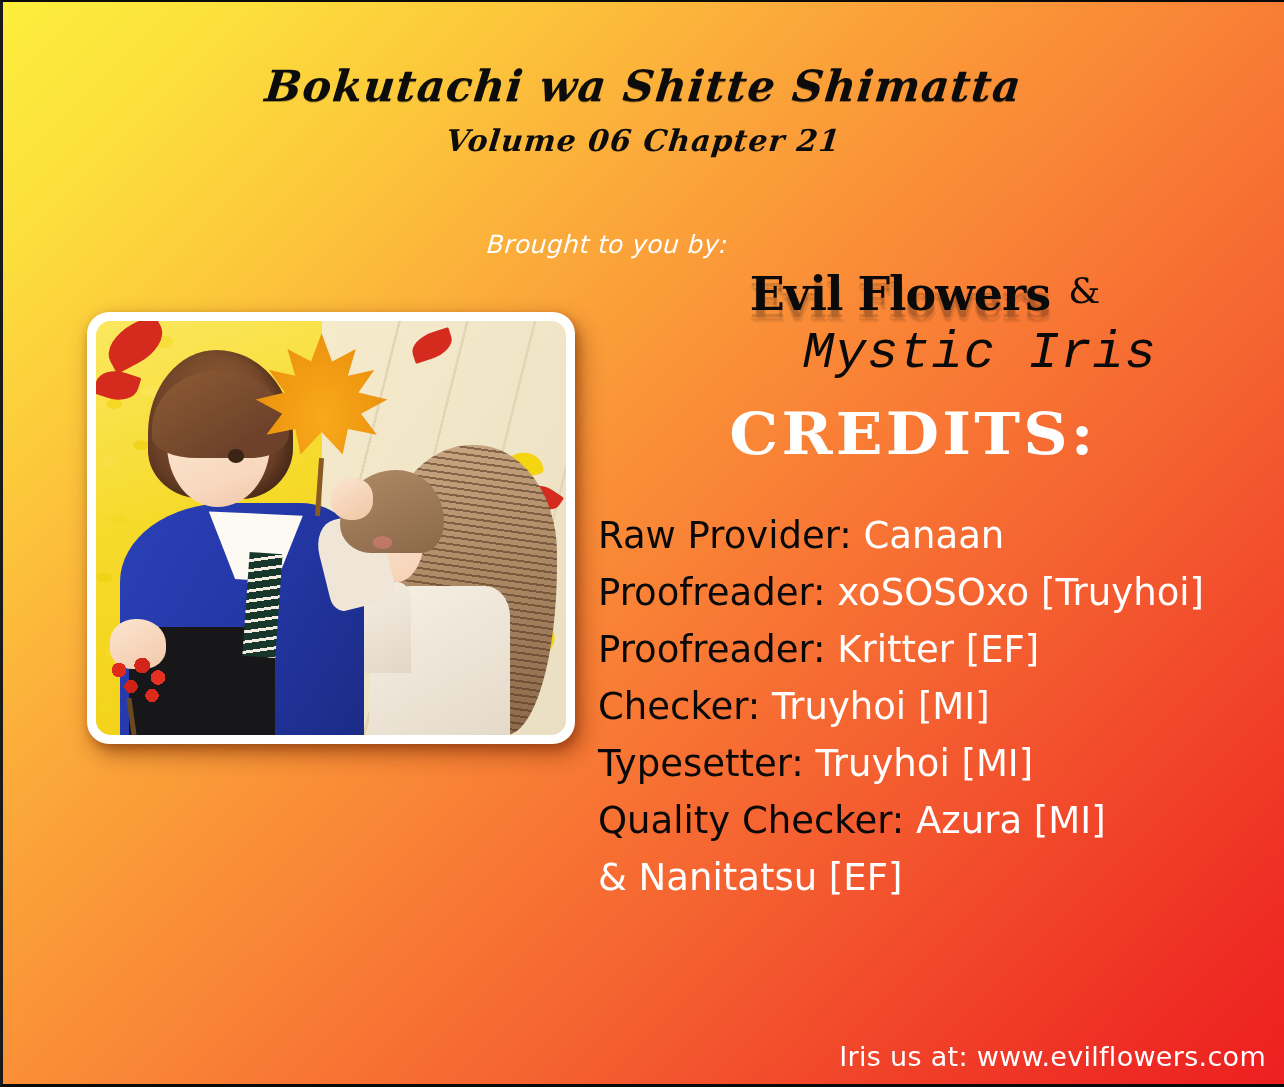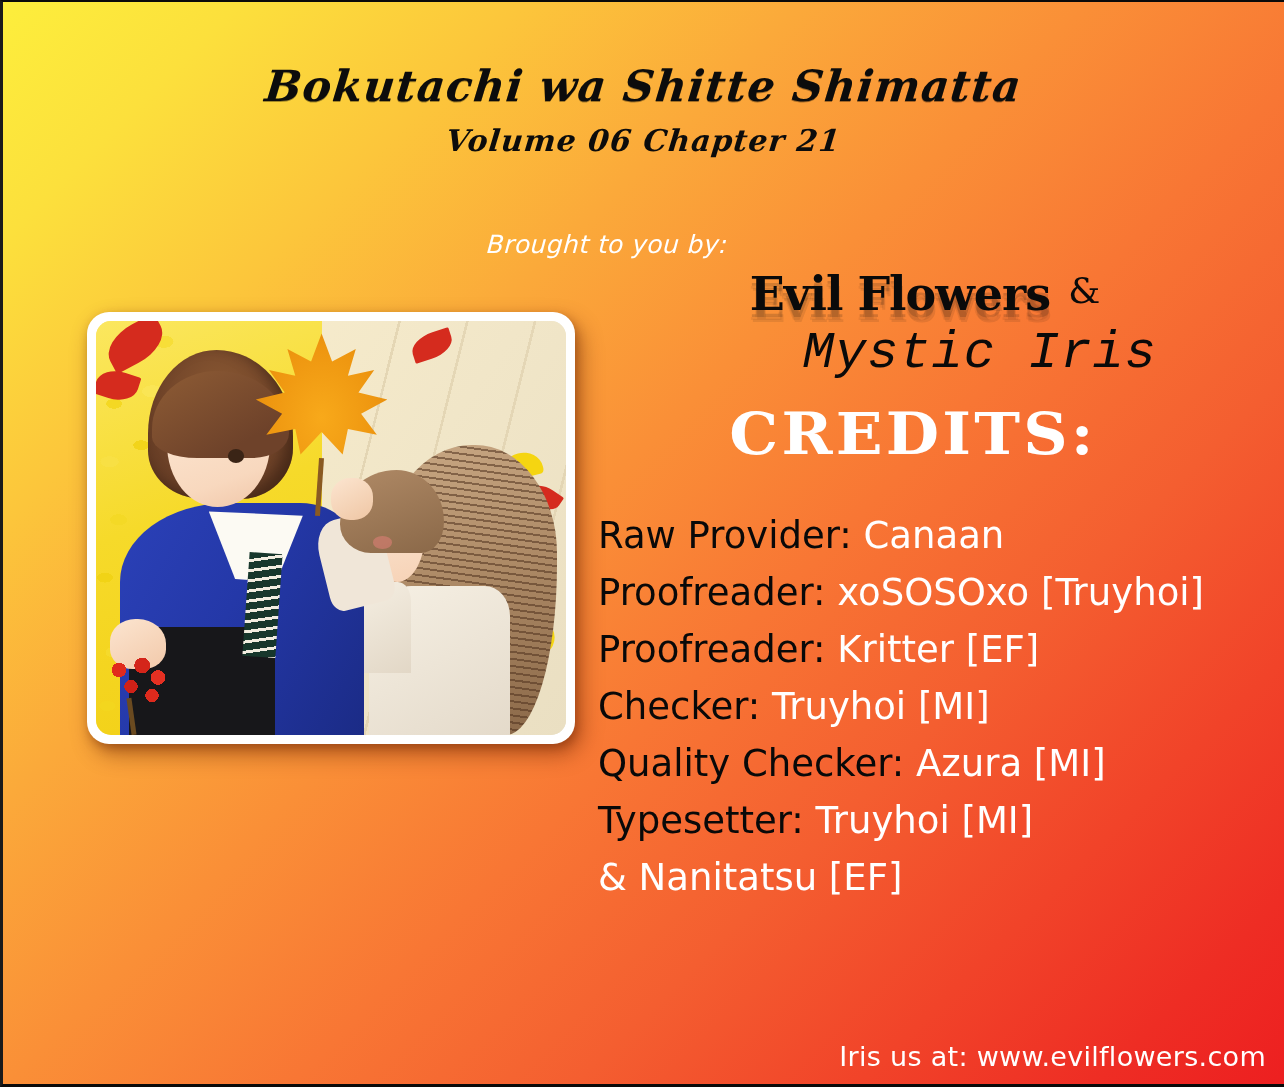--- a/index.html
+++ b/index.html
@@ -414,24 +414,24 @@
     <div class="credit-line">
       <span class="credit-role">Proofreader: </span><span class="credit-name">xoSOSOxo [Truyhoi]</span>
     </div>
     <div class="credit-line">
       <span class="credit-role">Proofreader: </span><span class="credit-name">Kritter [EF]</span>
     </div>
     <div class="credit-line">
       <span class="credit-role">Checker: </span><span class="credit-name">Truyhoi [MI]</span>
     </div>
     <div class="credit-line">
+      <span class="credit-role">Typesetter: </span><span class="credit-name">Truyhoi [MI]</span>
+    </div>
+    <div class="credit-line">
       <span class="credit-role">Quality Checker: </span><span class="credit-name">Azura [MI]</span>
-    </div>
-    <div class="credit-line">
-      <span class="credit-role">Typesetter: </span><span class="credit-name">Truyhoi [MI]</span>
     </div>
     <div class="credit-line">
       <span class="credit-role"></span><span class="credit-name">&amp; Nanitatsu [EF]</span>
     </div>
   </div>
 
   <div class="footer-visit">Iris us at: www.evilflowers.com</div>
 
   <div class="illustration-frame">
     <div class="illustration" title="Manga colour illustration: a smiling winking boy in a blue school sweater, white shirt and dark green striped tie holds up a golden maple leaf beside a long-haired girl in a cream cardigan, on autumn stone steps strewn with yellow ginkgo and red leaves.">

